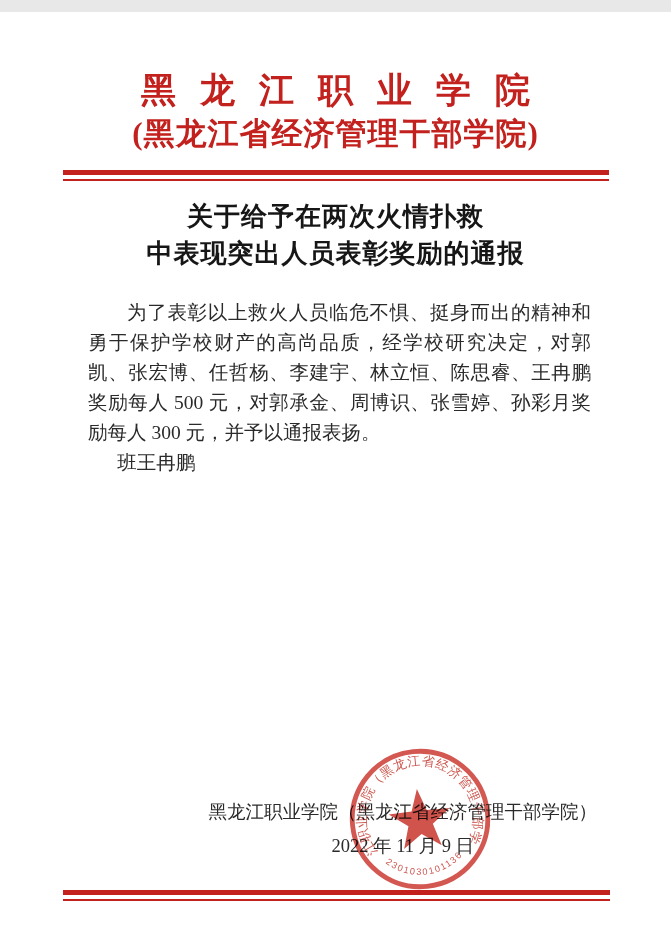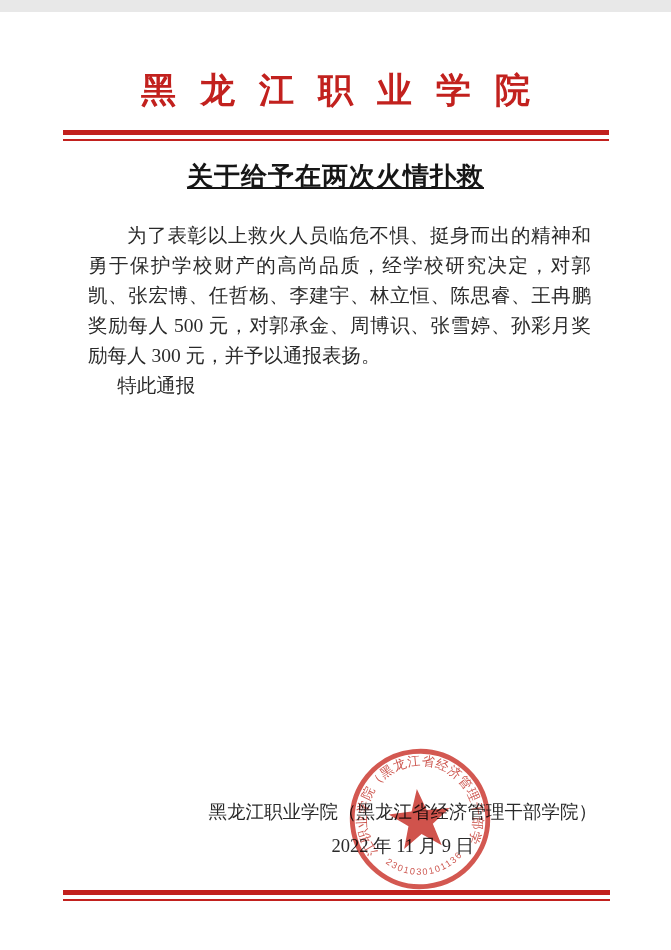--- a/index.html
+++ b/index.html
@@ -26,21 +26,21 @@
   .red-rule{
     width:546px;margin:16px auto 0 auto;
     border-top:5px solid #c2211e;
     border-bottom:2px solid #c2211e;
     height:4px;
   }
   
   .doc-title{
     margin:17px 0 0 0;text-align:center;
     font-size:26px;font-weight:bold;color:#161616;
-    line-height:37px;letter-spacing:1px;text-decoration:underline;
+    line-height:37px;letter-spacing:1px;
   }
   
   .body-text{
     margin:26px 80px 0 88px;
     font-size:19.5px;line-height:30px;
     text-align:justify;color:#2a2a2a;
   }
   .body-text p{margin:0;}
   .para{text-indent:2em;}
   .closing{text-indent:1.5em;}
@@ -70,30 +70,32 @@
     background:#a9adb3;
   }
 </style>
 </head>
 <body>
 
 <div class="page">
 
   <div class="letterhead">
     <div class="org-line1">黑龙江职业学院</div>
+    <div class="org-line2">(黑龙江省经济管理干部学院)</div>
     <div class="red-rule"></div>
   </div>
 
   <h1 class="doc-title">
     <span>关于给予在两次火情扑救</span><br>
+    <span>中表现突出人员表彰奖励的通报</span>
   </h1>
 
   <div class="body-text">
     <p class="para">为了表彰以上救火人员临危不惧、挺身而出的精神和勇于保护学校财产的高尚品质，经学校研究决定，对郭凯、张宏博、任哲杨、李建宇、林立恒、陈思睿、王冉鹏奖励每人 500 元，对郭承金、周博识、张雪婷、孙彩月奖励每人 300 元，并予以通报表扬。</p>
-    <p class="closing">特此通报</p>
+    <p class="closing">班王冉鹏</p>
   </div>
 
   <div class="signature">
     <div>黑龙江职业学院（黑龙江省经济管理干部学院）</div>
     <div>2022 年 11 月 9 日</div>
   </div>
 
   <div class="seal">
     <svg viewBox="0 0 160 160" xmlns="http://www.w3.org/2000/svg">
       <defs>

